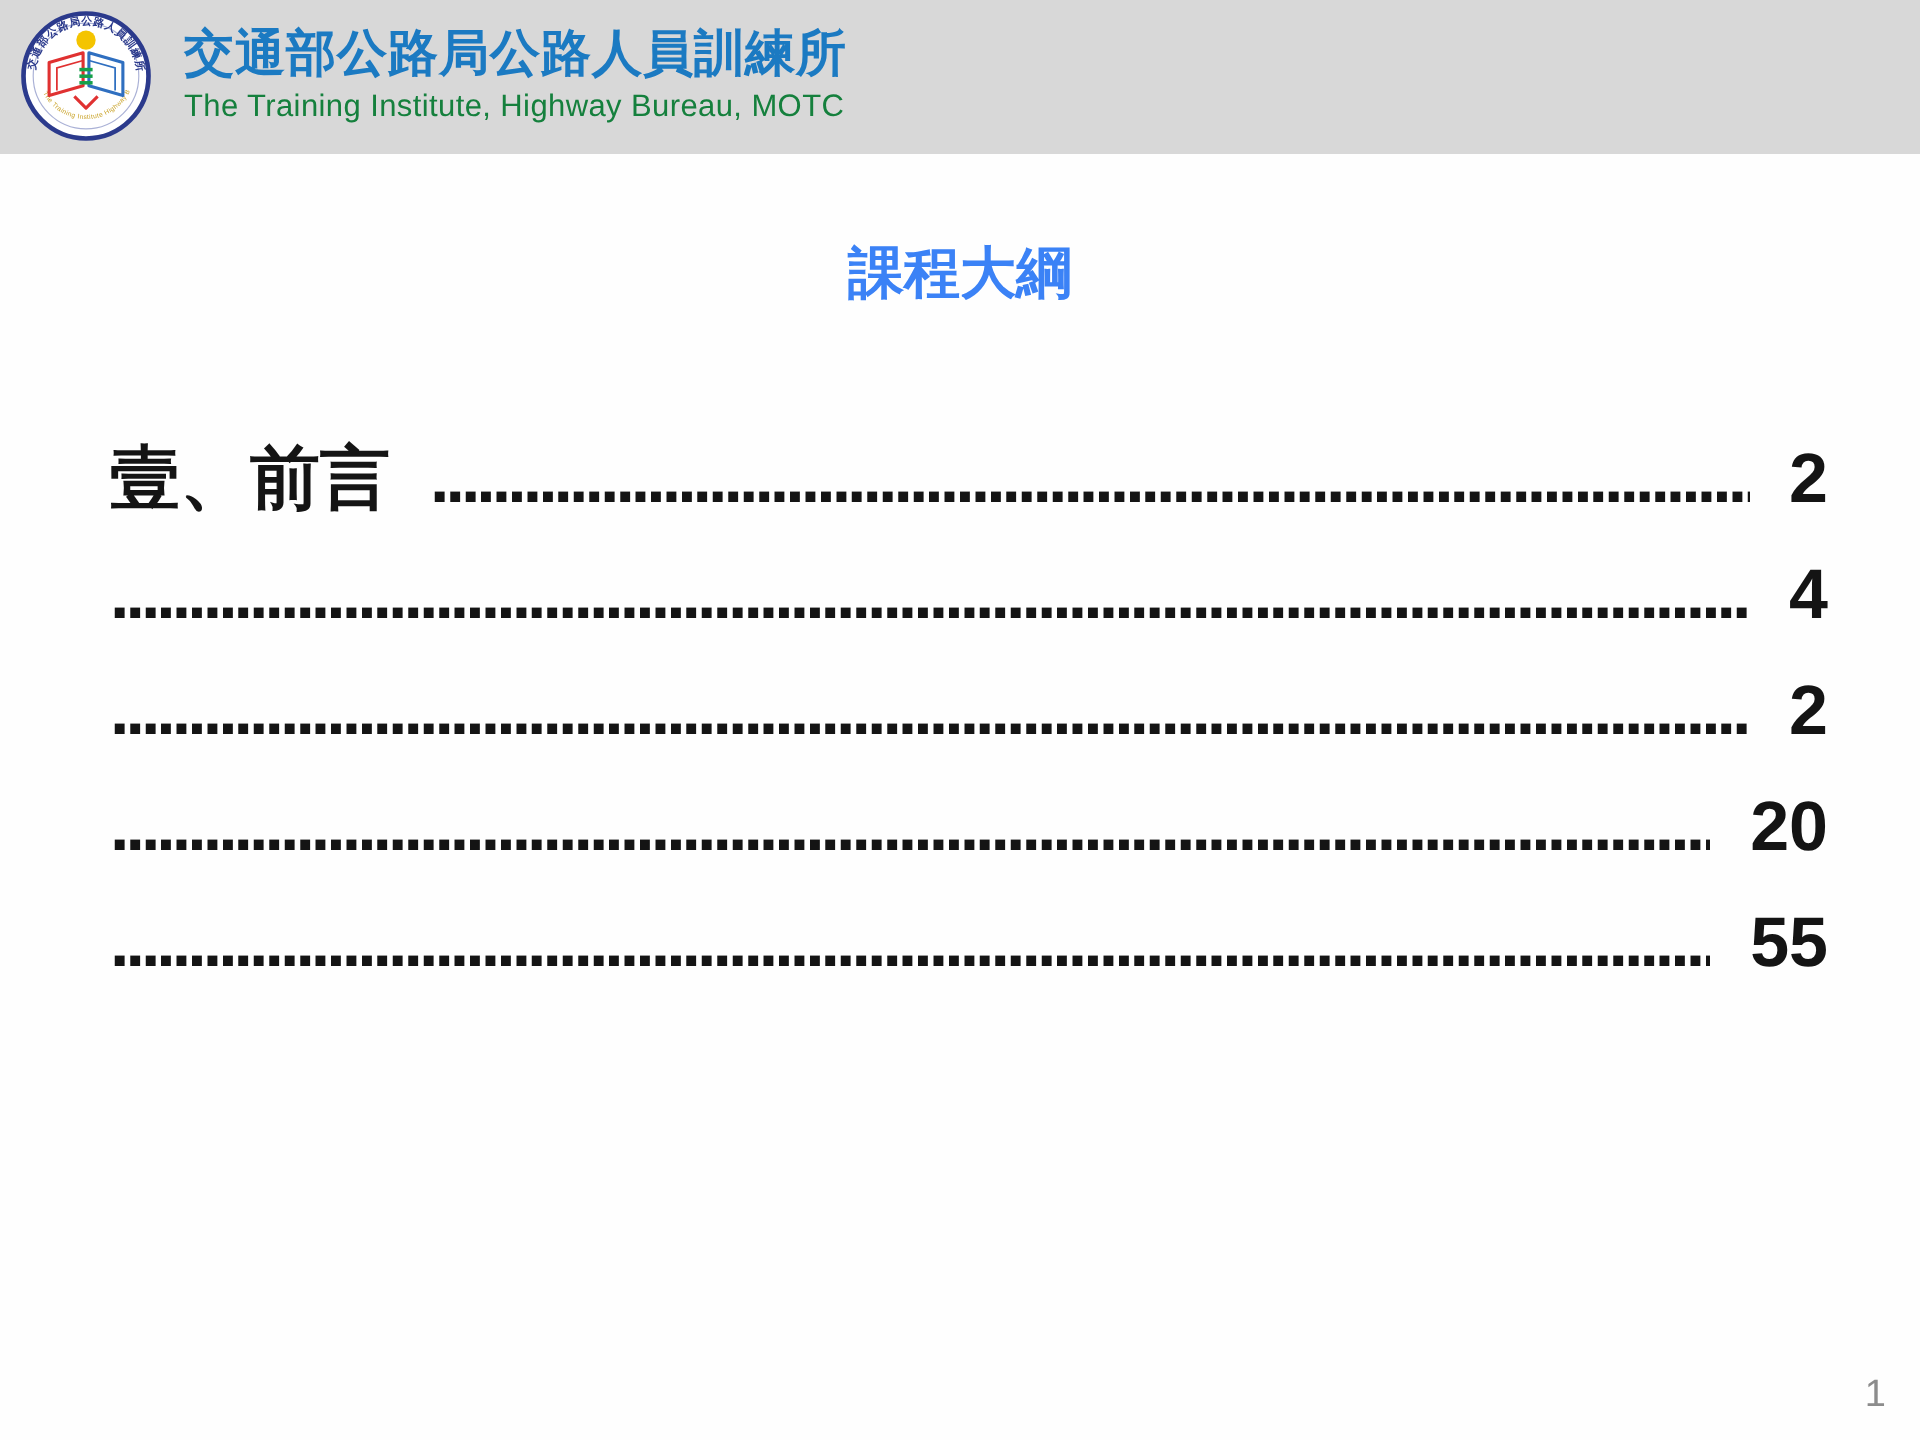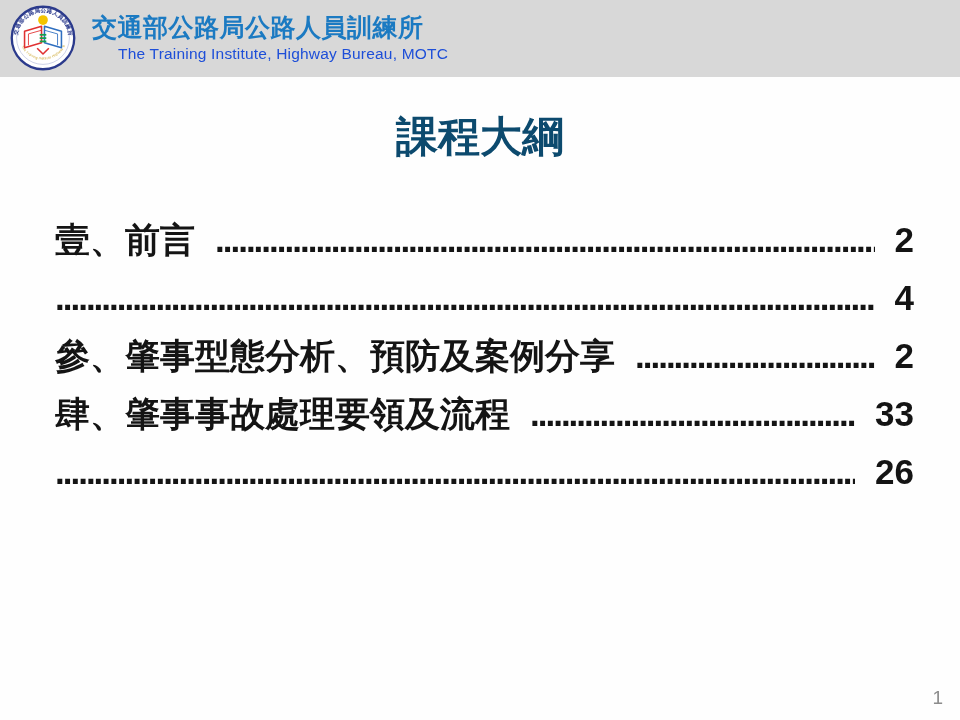--- a/index.html
+++ b/index.html
@@ -39,32 +39,31 @@
     letter-spacing: 0.5px;
     color: #1b7ac2;
     line-height: 30px;
     white-space: nowrap;
   }
   .org-en {
     margin-top: 2px;
     font-size: 15.5px;
     font-weight: 500;
     letter-spacing: 0.2px;
-    color: #1d4ed8;
+    color: #15803d;
     line-height: 19px;
     white-space: nowrap;
-    margin-left: 26px;
   }
   
   .slide-title {
     margin: 111px 0 0 0;
     text-align: center;
-    font-size: 42px;
+    font-size: 28px;
     font-weight: 700;
-    color: #0c4a6e;
+    color: #3b82f6;
     line-height: 52px;
   }
   .toc {
     margin: 48px 46px 0 55px;
   }
   .toc-row {
     display: flex;
     align-items: baseline;
     height: 58px;
     line-height: 58px;
@@ -132,32 +131,30 @@
     <span class="toc-leader">................................................................................................................................................................</span>
     <span class="toc-page">2</span>
   </div>
 
   <div class="toc-row">
     <span class="toc-leader">................................................................................................................................................................</span>
     <span class="toc-page">4</span>
   </div>
 
   <div class="toc-row">
-    <span class="toc-label">參、肇事型態分析、預防及案例分享</span>
     <span class="toc-leader">................................................................................................................................................................</span>
     <span class="toc-page">2</span>
   </div>
 
   <div class="toc-row">
-    <span class="toc-label">肆、肇事事故處理要領及流程</span>
     <span class="toc-leader">................................................................................................................................................................</span>
-    <span class="toc-page">33</span>
+    <span class="toc-page">20</span>
   </div>
 
   <div class="toc-row">
     <span class="toc-leader">................................................................................................................................................................</span>
-    <span class="toc-page">26</span>
+    <span class="toc-page">55</span>
   </div>
 </div>
   </main>
 
   <div class="page-num">1</div>
 </div>
 
 </body></html>

